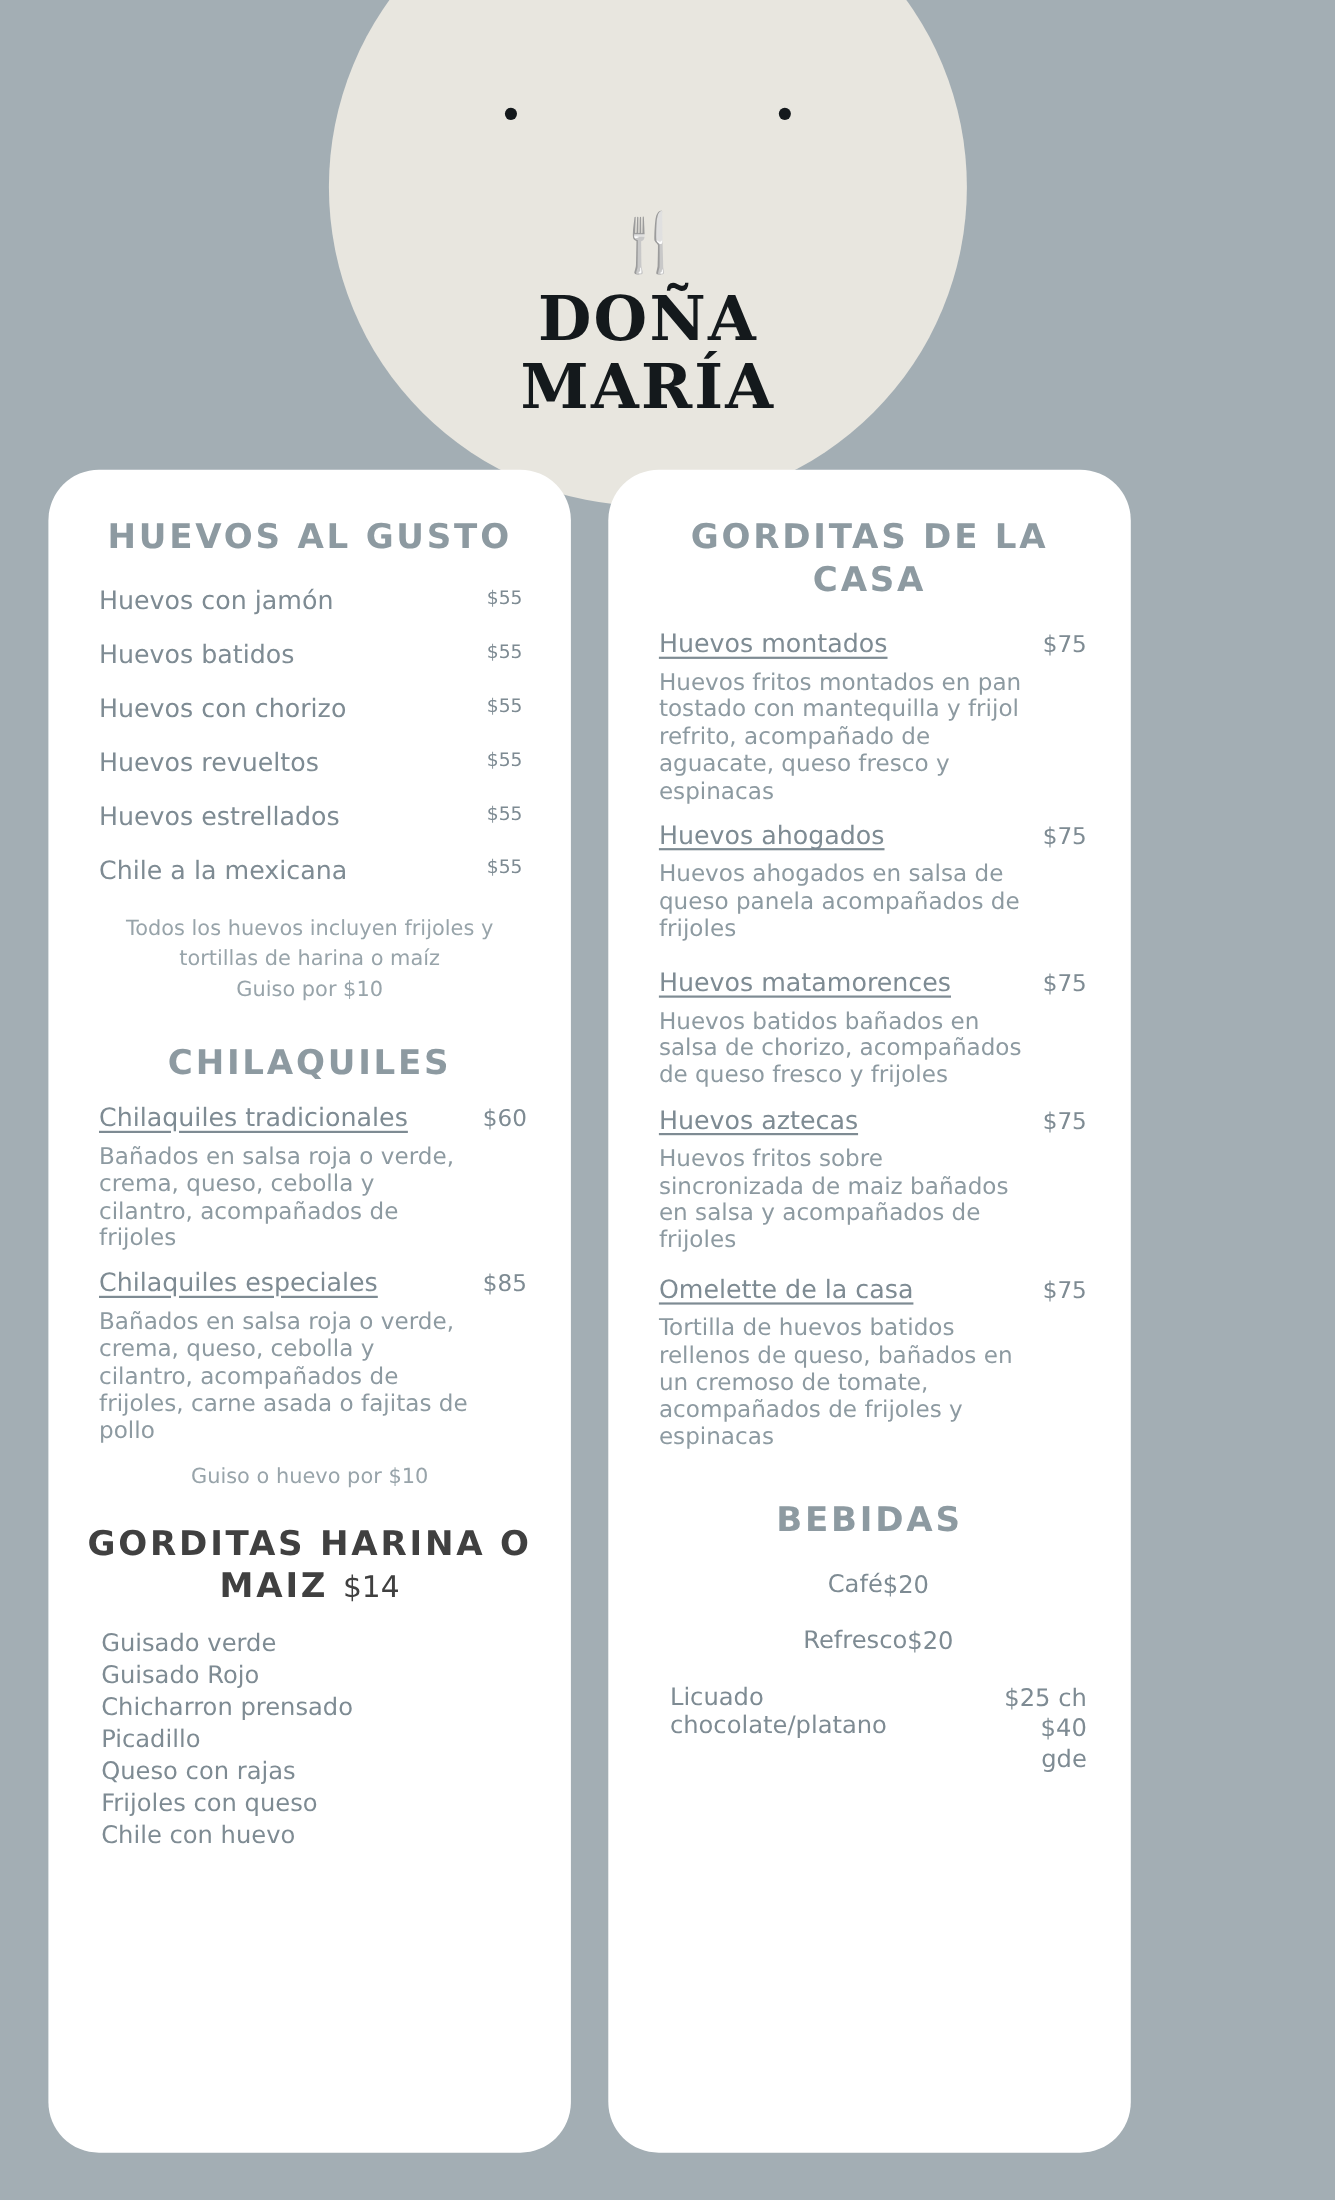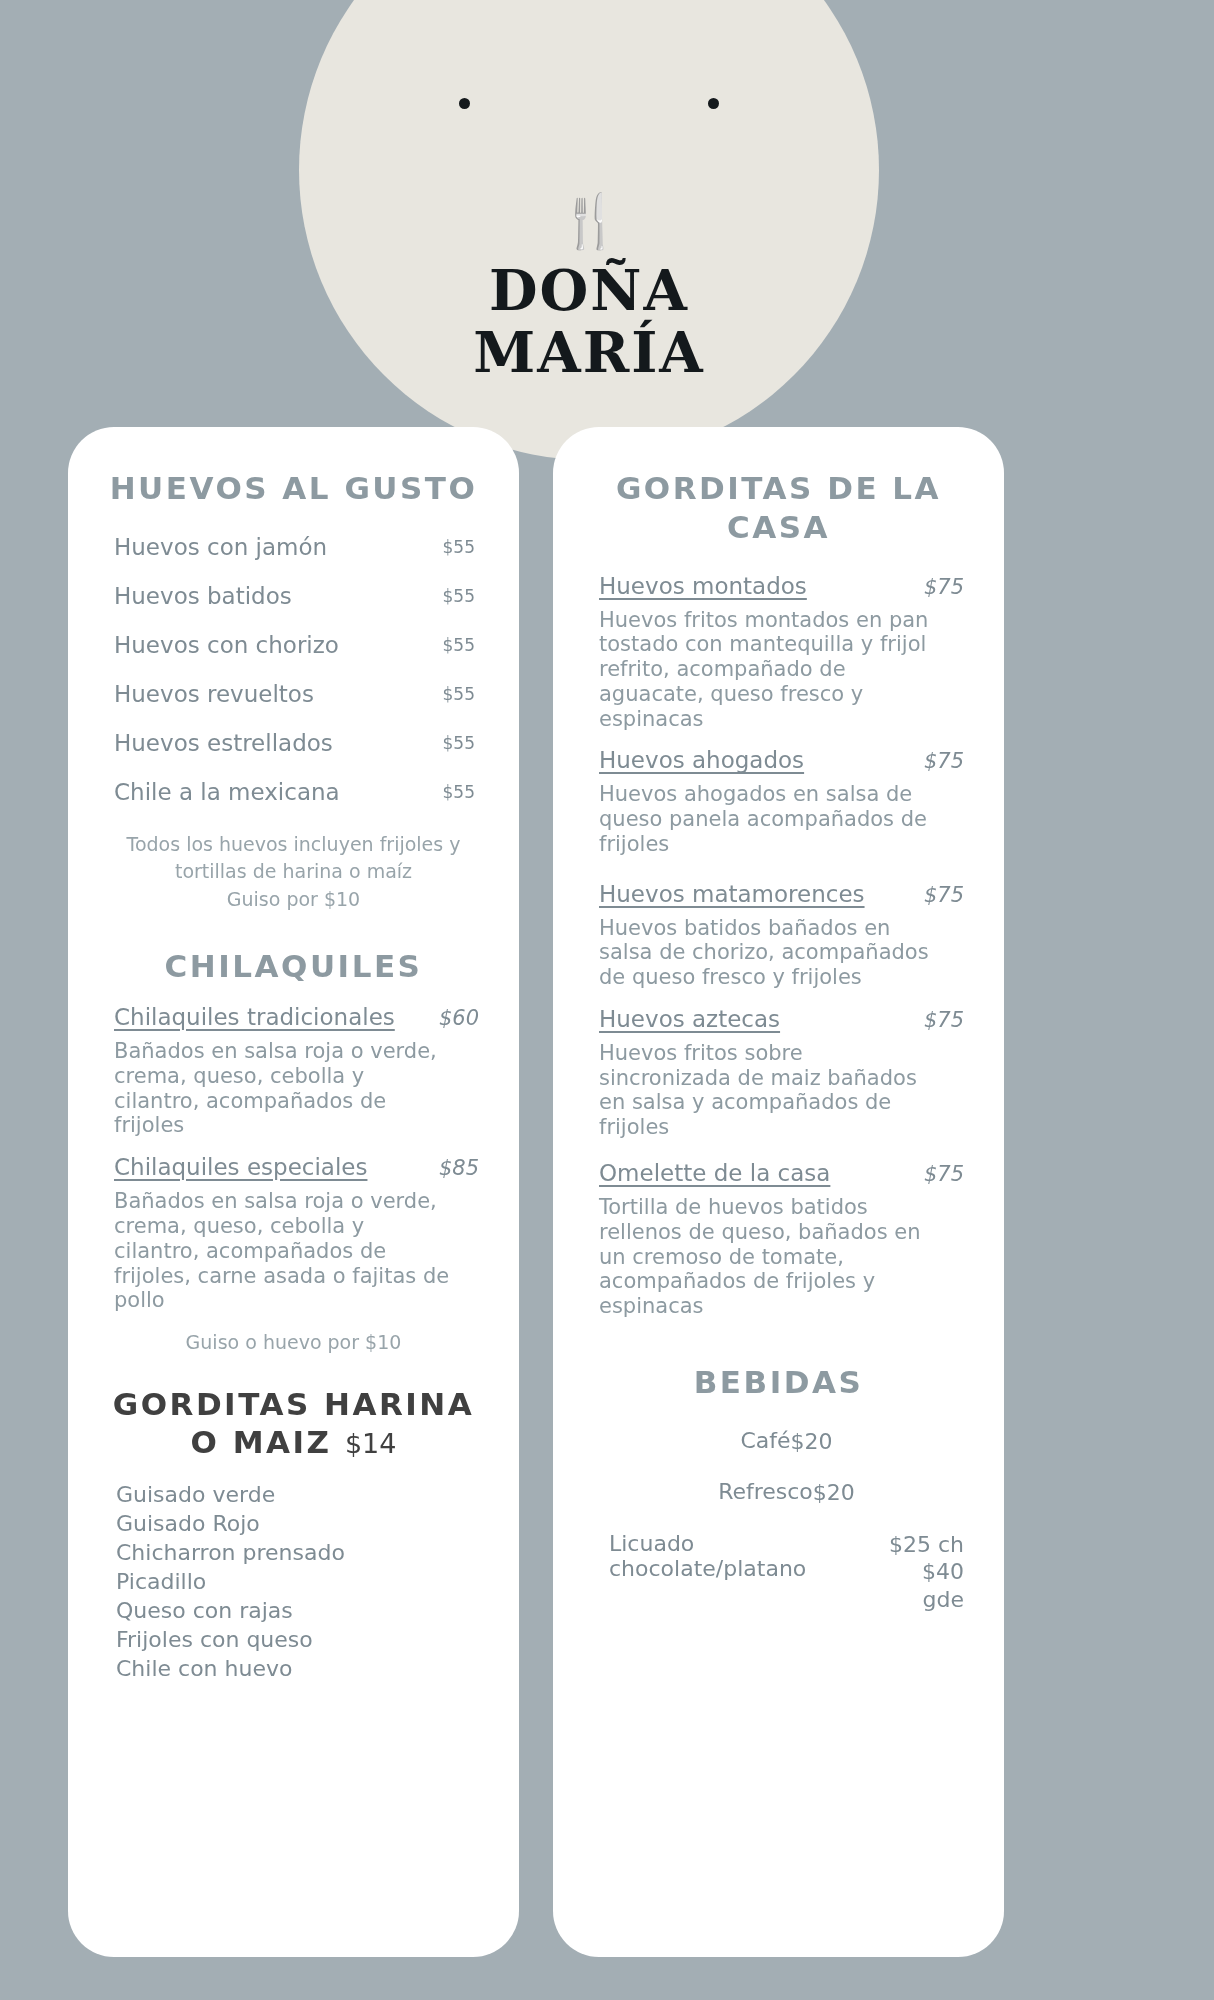--- a/index.html
+++ b/index.html
@@ -74,21 +74,21 @@
   .logo-dot.right { right: 160px; top: 218px; }
 
   
   .cards {
     position: absolute;
     top: 427px;
     left: 0;
     width: 1072px;
     display: flex;
     gap: 34px;
-    padding: 0 68px;
+    padding: 0 44px;
     align-items: flex-start;
   }
   .card {
     background: #ffffff;
     border-radius: 46px;
     padding: 36px 34px 44px 34px;
     flex: 1 1 0;
   }
   .card.left  { min-height: 1530px; }
   .card.right { min-height: 1530px; }
@@ -101,21 +101,21 @@
     color: #8d9aa1;
     text-align: center;
     margin: 6px 0 26px 0;
     line-height: 1.25;
   }
   .section-title.tight { margin-bottom: 18px; }
 
   
   .row {
     display: flex;
-    align-items: center;
+    align-items: flex-start;
     justify-content: space-between;
     padding: 0 10px 0 12px;
     margin-bottom: 23px;
   }
   .row .name {
     font-size: 23px;
     color: #7e8b93;
   }
   .row .price {
     font-size: 17px;
@@ -146,21 +146,20 @@
   .dish-name {
     font-size: 23px;
     color: #7e8b93;
     text-decoration: underline;
     text-underline-offset: 4px;
   }
   .dish-price {
     font-size: 21px;
     color: #7e8b93;
     white-space: nowrap;
-    font-style: italic;
   }
   .dish-desc {
     font-size: 21px;
     color: #8d9aa1;
     line-height: 1.18;
     margin-top: 9px;
     max-width: 340px;
   }
 
   .plain-list {

